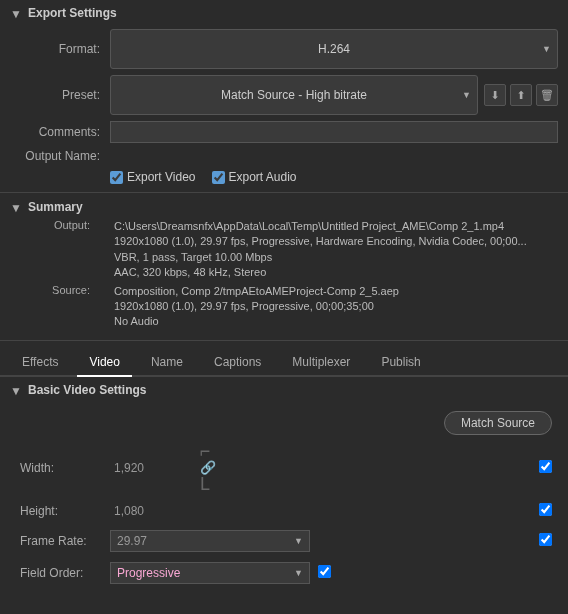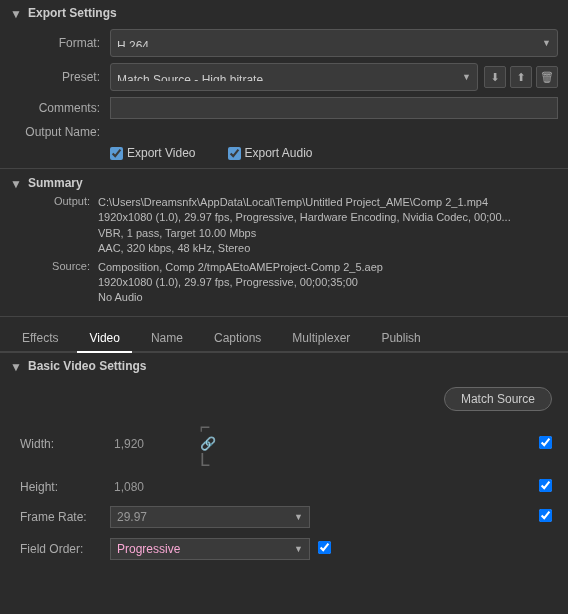--- a/index.html
+++ b/index.html
@@ -61,21 +61,22 @@
       background: #3a3a3a;
       color: #ccc;
       border: 1px solid #555;
       border-radius: 3px;
       padding: 9px 6px;
       font-size: 12px;
       width: 100%;
       appearance: none;
       -webkit-appearance: none;
       cursor: pointer;
-      height: 28px;
+      height: 40px;
+      text-align: center;
     }
 
     .select-wrapper {
       position: relative;
       flex: 1;
     }
 
     .select-wrapper::after {
       content: '▼';
       font-size: 9px;
@@ -119,21 +120,21 @@
 
     .output-name-link {
       color: #5b9bd5;
       cursor: pointer;
       text-decoration: none;
     }
 
     .checkbox-row {
       display: flex;
       align-items: center;
-      gap: 32px;
+      gap: 16px;
       padding: 4px 10px 4px 110px;
     }
 
     .checkbox-label {
       display: flex;
       align-items: center;
       gap: 4px;
       color: #ccc;
       cursor: pointer;
     }
@@ -148,21 +149,21 @@
       display: flex;
       align-items: center;
       padding: 3px 10px 3px 10px;
       color: #ccc;
       font-weight: bold;
     }
 
     .summary-grid {
       display: grid;
       grid-template-columns: 60px 1fr;
-      gap: 3px 8px;
+      gap: 3px 24px;
       padding: 2px 10px 4px 30px;
     }
 
     .summary-key {
       text-align: right;
       color: #aaa;
       font-size: 11px;
     }
 
     .summary-value {

